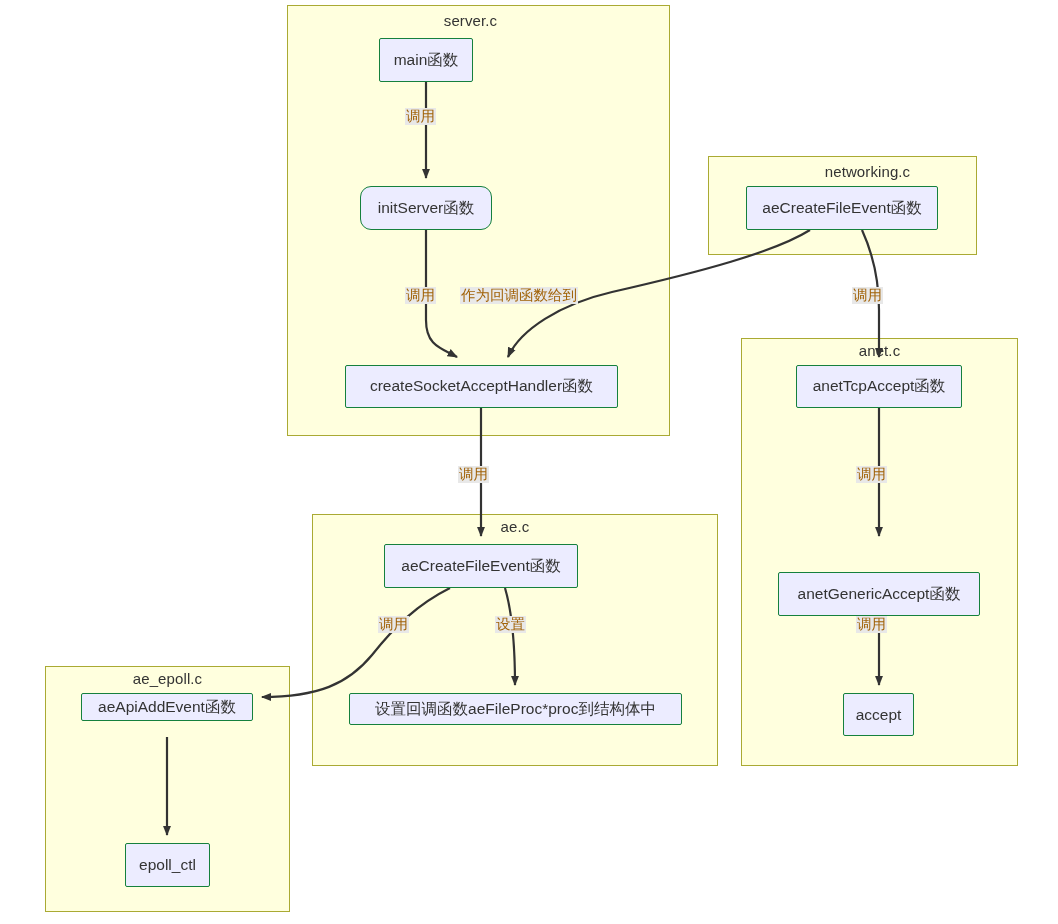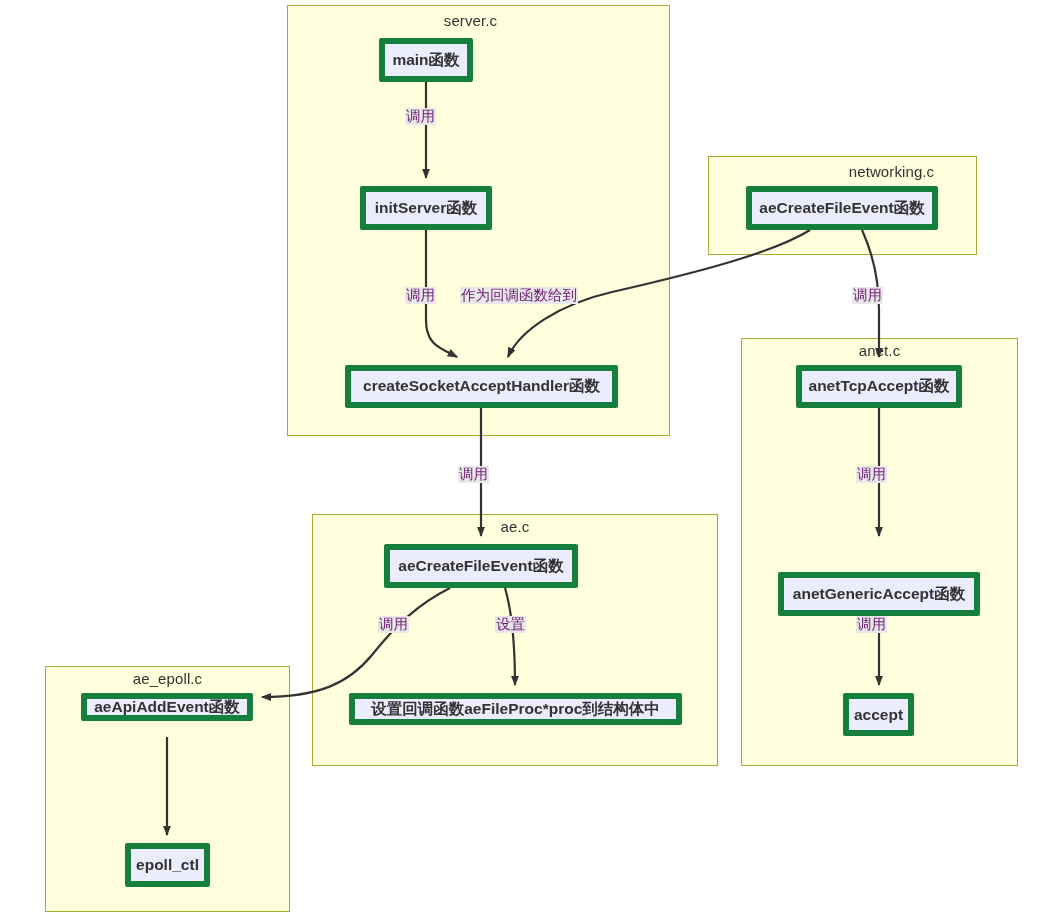--- a/index.html
+++ b/index.html
@@ -4,37 +4,37 @@
 <style>
   html,body{margin:0;padding:0;background:#ffffff;}
   body{font-family:"Liberation Sans","DejaVu Sans",sans-serif;}
   #canvas{position:relative;width:1058px;height:924px;overflow:hidden;background:#fff;}
   svg#edges{position:absolute;left:0;top:0;width:1058px;height:924px;pointer-events:none;}
 
   .subgraph{position:absolute;background:#ffffde;border:1px solid #aaaa33;box-sizing:border-box;}
   .subgraph-title{position:absolute;left:0;right:0;text-align:center;font-size:15px;color:#333333;
      white-space:nowrap;letter-spacing:0.1px;}
 
-  .node{position:absolute;background:#ececff;border:6px solid #15803d;border-radius:2px;
+  .node{position:absolute;background:#ececff;border:1px solid #15803d;border-radius:2px;
         box-sizing:border-box;display:flex;align-items:center;justify-content:center;
-        font-size:15.5px;color:#333333;white-space:nowrap;padding:0 10px;font-weight:bold;}
+        font-size:15.5px;color:#333333;white-space:nowrap;padding:0 10px;}
 
-  .edge-label{position:absolute;background:#e8e8e8;color:#701a75;font-size:14.5px;
+  .edge-label{position:absolute;background:#e8e8e8;color:#a16207;font-size:14.5px;
        white-space:nowrap;padding:0px 1px;line-height:17px;}
 </style>
 </head>
 <body>
 
 <div id="canvas">
 
   <div class="subgraph" style="left:287px;top:5px;width:383px;height:431px;"></div>
   <div class="subgraph-title" style="left:287px;width:367px;top:12px;">server.c</div>
 
   <div class="subgraph" style="left:708px;top:156px;width:269px;height:99px;"></div>
-  <div class="subgraph-title" style="left:708px;width:319px;top:163px;margin-left:24px;">networking.c</div>
+  <div class="subgraph-title" style="left:708px;width:319px;top:163px;">networking.c</div>
 
   <div class="subgraph" style="left:741px;top:338px;width:277px;height:428px;"></div>
   <div class="subgraph-title" style="left:741px;width:277px;top:342px;">anet.c</div>
 
   <div class="subgraph" style="left:312px;top:514px;width:406px;height:252px;"></div>
   <div class="subgraph-title" style="left:312px;width:406px;top:518px;">ae.c</div>
 
   <div class="subgraph" style="left:45px;top:666px;width:245px;height:246px;"></div>
   <div class="subgraph-title" style="left:45px;width:245px;top:670px;">ae_epoll.c</div>
 
@@ -61,21 +61,21 @@
 
     <path d="M450,588 C418,604 395,626 372,655 C348,684 318,697 262,697" stroke="#333333" stroke-width="2.2" fill="none" marker-end="url(#arrow)"></path>
 
     <path d="M505,588 C512,612 515,650 515,685" stroke="#333333" stroke-width="2.2" fill="none" marker-end="url(#arrow)"></path>
 
     <path d="M167,737 L167,835" stroke="#333333" stroke-width="2.2" fill="none" marker-end="url(#arrow)"></path>
   </svg>
 
   <div class="node" style="left:379px;top:38px;width:94px;height:44px;">main函数</div>
 
-  <div class="node" style="left:360px;top:186px;width:132px;height:44px;">initServer函数</div>
+  <div class="node" style="left:360px;top:186px;width:132px;height:44px;border-radius:11px;">initServer函数</div>
 
   <div class="node" style="left:345px;top:365px;width:273px;height:43px;">createSocketAcceptHandler函数</div>
 
   <div class="node" style="left:746px;top:186px;width:192px;height:44px;">aeCreateFileEvent函数</div>
 
   <div class="node" style="left:796px;top:365px;width:166px;height:43px;">anetTcpAccept函数</div>
 
   <div class="node" style="left:778px;top:572px;width:202px;height:44px;">anetGenericAccept函数</div>
 
   <div class="node" style="left:843px;top:693px;width:71px;height:43px;">accept</div>

